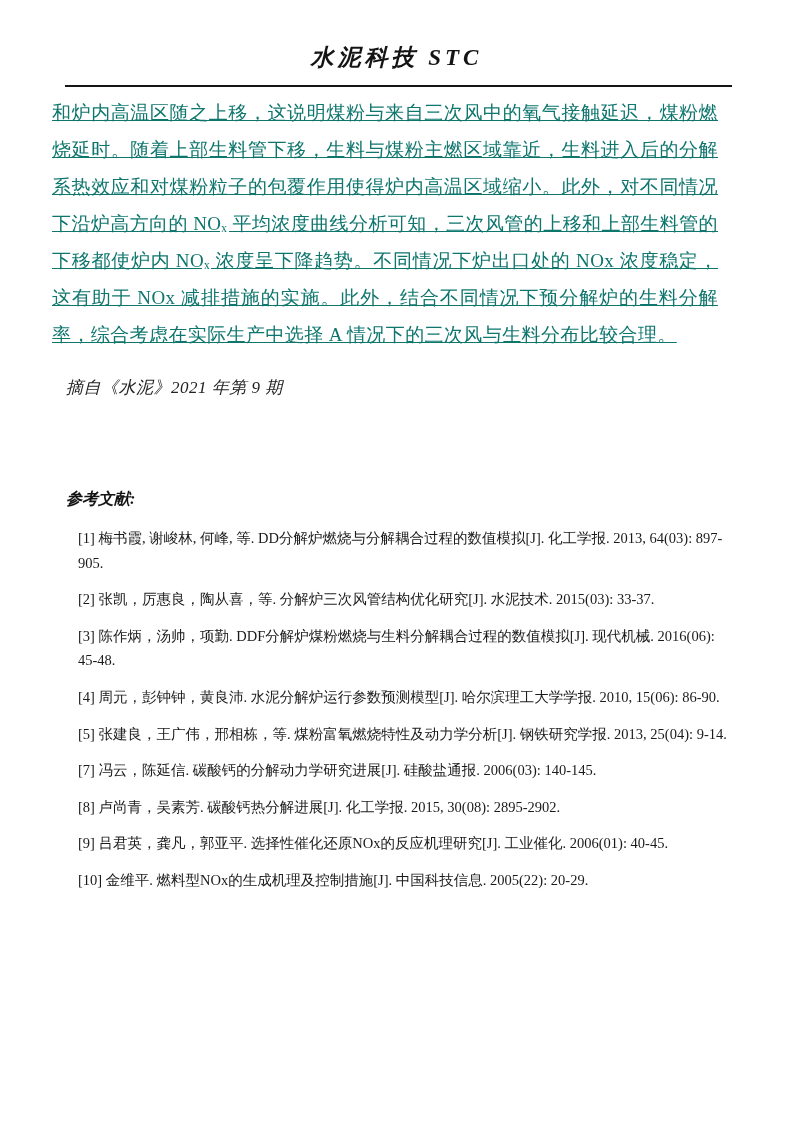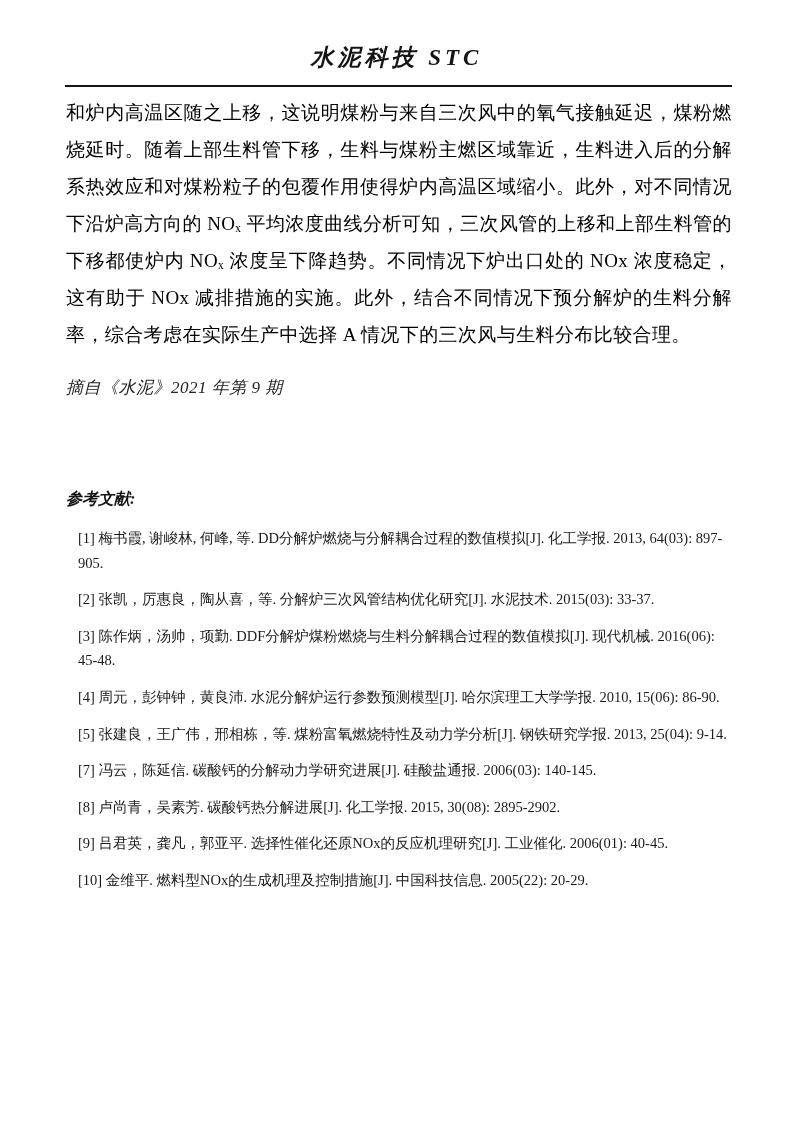--- a/index.html
+++ b/index.html
@@ -32,28 +32,29 @@
     position: absolute;
     top: 85px;
     left: 65px;
     width: 667px;
     height: 2px;
     background: #151515;
   }
   .article-body {
     position: absolute;
     top: 94px;
-    left: 66px;
+    left: 52px;
     width: 666px;
     font-size: 19px;
     line-height: 37px;
     text-align: justify;
     text-justify: inter-ideograph;
-    color: #000000;
+    color: #0f766e;
     letter-spacing: 0.4px;
+    text-decoration: underline;
   }
   .source-citation {
     position: absolute;
     top: 376px;
     left: 66px;
     font-size: 17px;
     font-style: italic;
     color: #222222;
     letter-spacing: 0.5px;
   }

